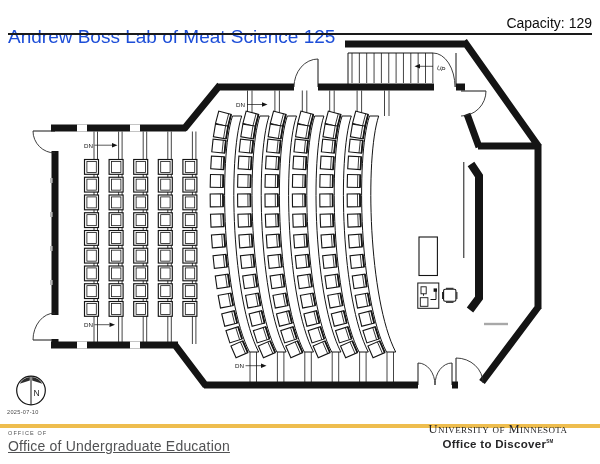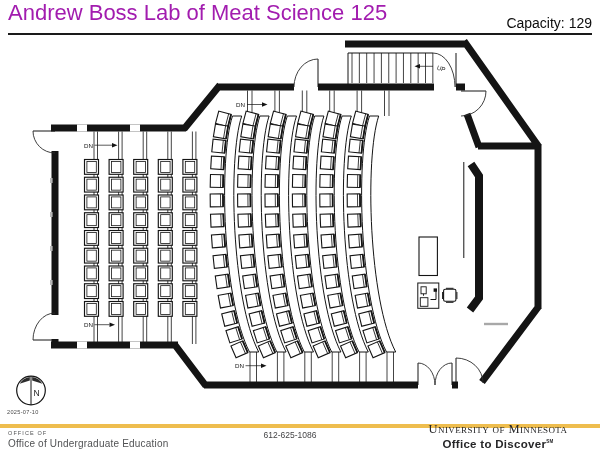--- a/index.html
+++ b/index.html
@@ -1,26 +1,26 @@
 <!DOCTYPE html>
 <html><head>
 <meta charset="utf-8">
 <style>
   html,body{margin:0;padding:0;}
   body{width:600px;height:464px;background:#fff;font-family:"Liberation Sans",sans-serif;overflow:hidden;}
   .page{position:relative;width:600px;height:464px;background:#fff;}
-  .hdr-title{position:absolute;left:8px;top:0;font-size:22px;color:#a21caf;}
+  .hdr-title{position:absolute;left:8px;top:26px;font-size:19px;color:#1d4ed8;}
   .hdr-cap{position:absolute;right:8px;top:15px;font-size:14px;color:#0d0d0d;}
   .hdr-rule{position:absolute;left:8px;right:8px;top:33px;height:1.6px;background:#1a1a1a;}
   svg#plan{position:absolute;left:0;top:0;}
   .accent{position:absolute;left:0;right:0;top:424px;height:4px;}
   .f-left{position:absolute;left:8px;top:430px;color:#515254;}
   .f-office1{font-size:5.5px;letter-spacing:1.1px;}
   .f-office2{font-size:9.5px;letter-spacing:1.6px;margin-top:0.5px;}
-  .f-office3{font-size:10px;letter-spacing:.2px;margin-top:2px;}
+  .f-office3{font-size:14px;letter-spacing:.2px;margin-top:2px;text-decoration:underline;}
   .f-center{position:absolute;left:222px;top:430px;width:136px;text-align:center;font-size:8.5px;color:#454547;line-height:10.8px;}
   .f-right{position:absolute;left:405px;top:422px;width:186px;text-align:center;color:#262628;}
   .f-univ{font-family:"Liberation Serif",serif;font-variant:small-caps;font-size:12.5px;letter-spacing:.4px;}
   .f-tag{font-size:11.5px;font-weight:bold;letter-spacing:.3px;margin-top:1px;}
   .f-tag sup{font-size:4.5px;}
 </style>
 </head>
 <body>
 
 <div class="page">
@@ -658,20 +658,19 @@
   <div class="hdr-rule"></div>
 
   <div class="accent" style="background: rgb(238, 189, 78);"></div>
 
   <div class="f-left">
     <div class="f-office1">OFFICE OF</div>
     <div class="f-office3">Office of Undergraduate Education</div>
   </div>
 
   <div class="f-center">
-    <div>612-625-1086</div>
   </div>
 
   <div class="f-right">
     <div class="f-univ">University of Minnesota</div>
     <div class="f-tag"><span>Office to Discover</span><sup>SM</sup></div>
   </div>
 </div>
 
 </body></html>

